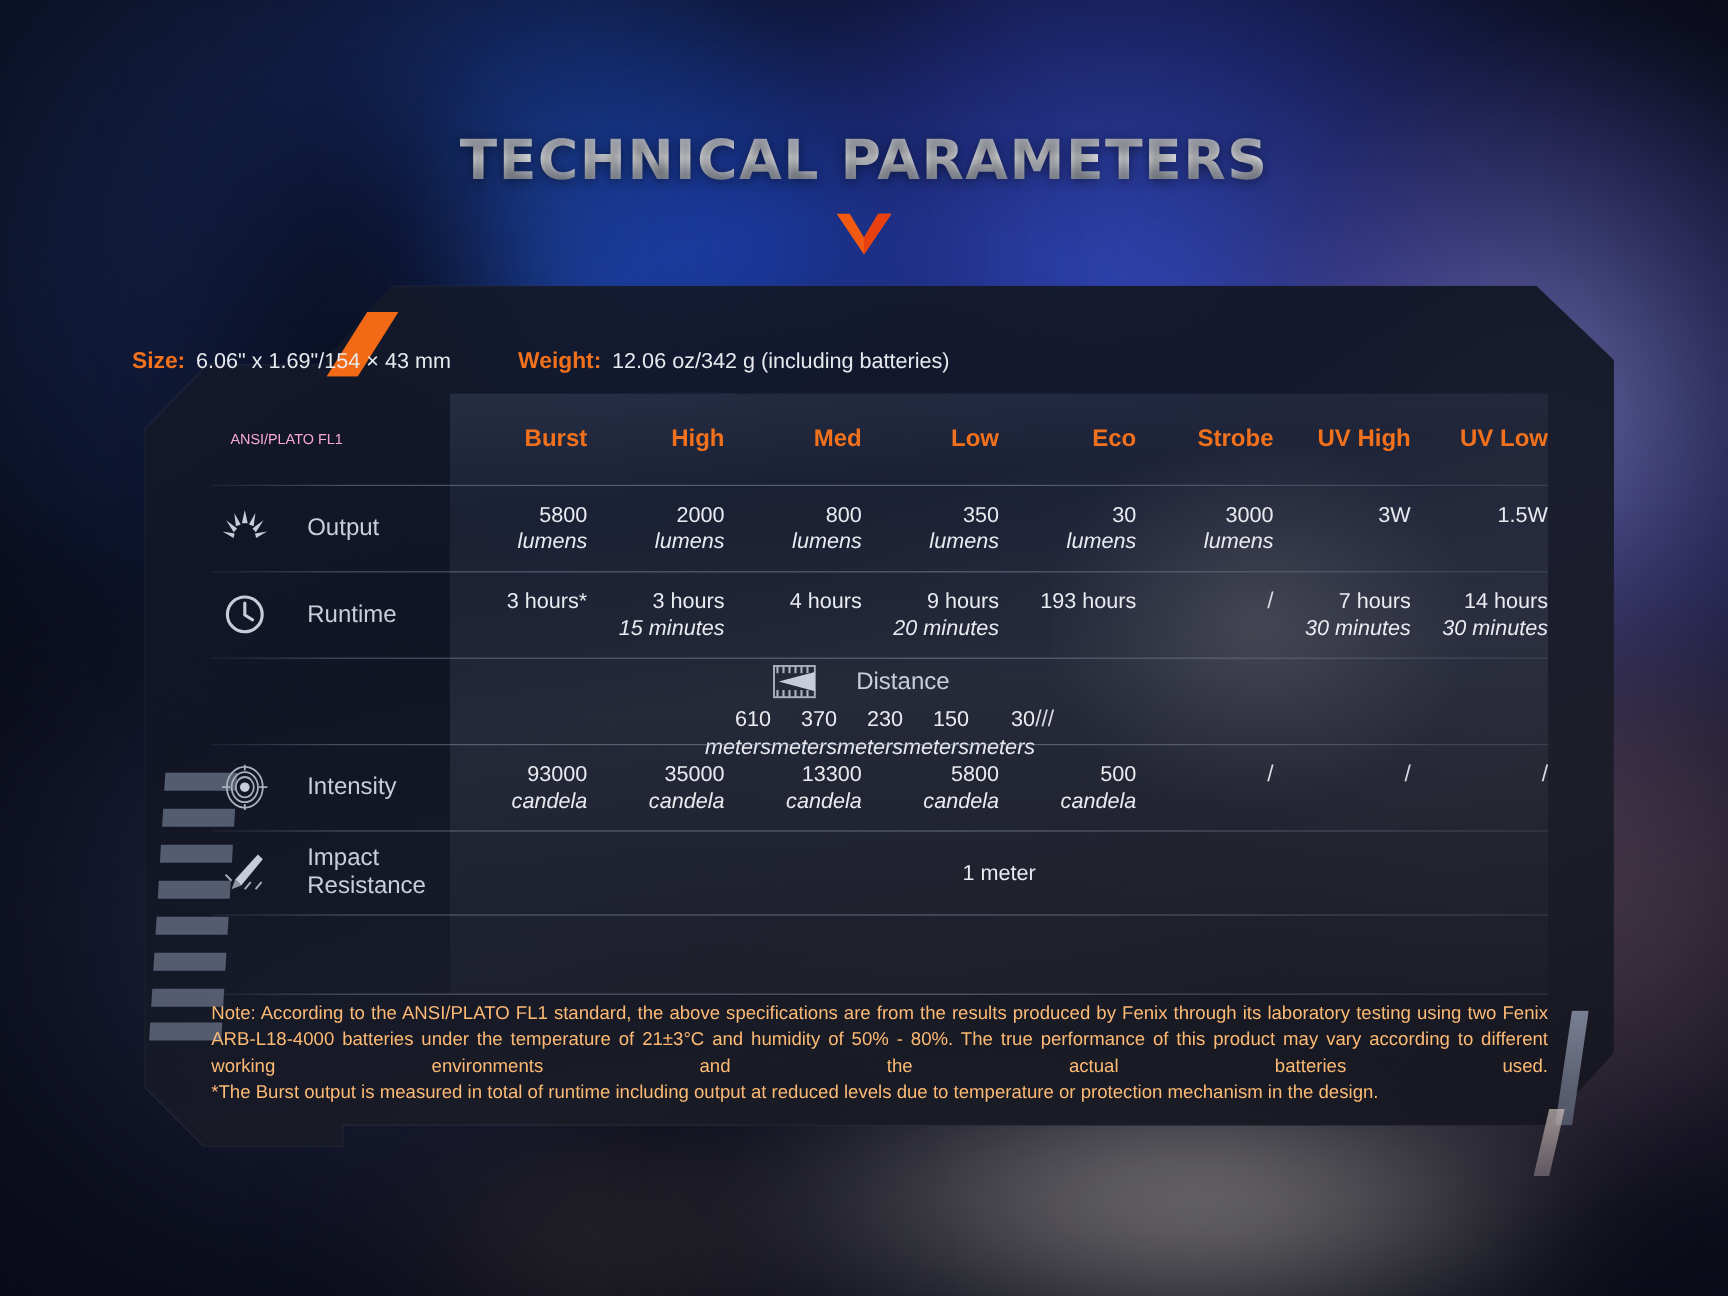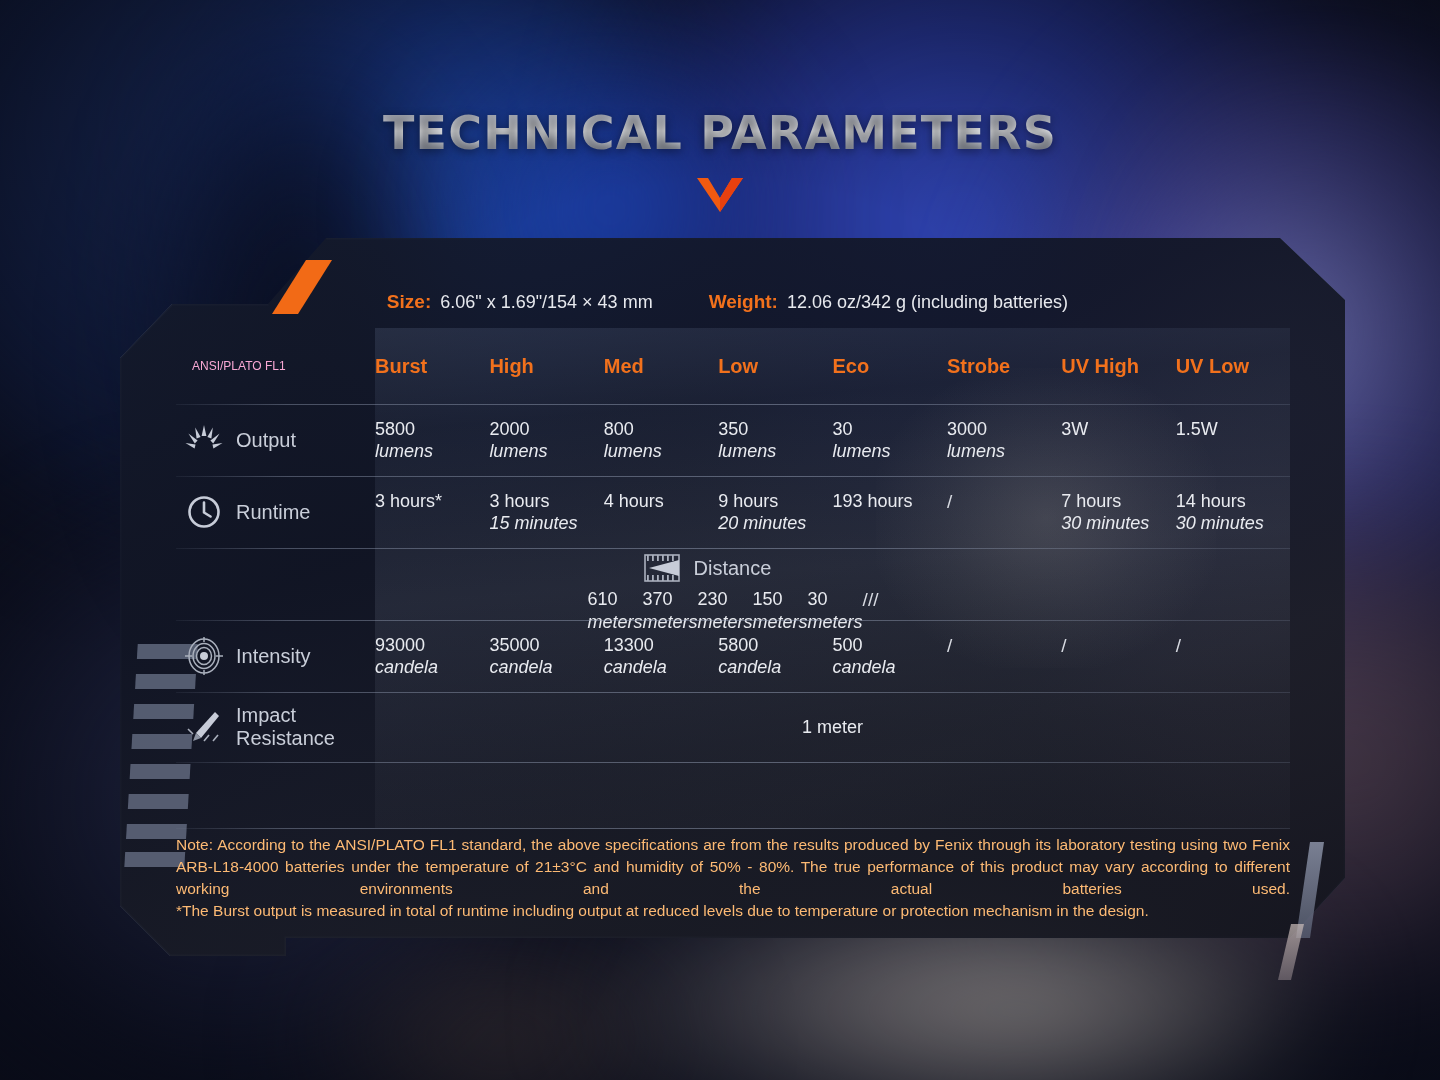--- a/index.html
+++ b/index.html
@@ -98,21 +98,21 @@
   }
   .corner-br2{
     position:absolute; left:1168px; top:686px; width:26px; height:56px;
     background:linear-gradient(180deg,#cdbfbb,#7a7078);
     clip-path:polygon(13px 0px, 26px 0px, 13px 56px, 0px 56px); opacity:.7;
   }
 
   
   #specline{
     position:absolute; left:0; top:40px; width:1235px; height:48px;
-    display:flex; align-items:center; justify-content:center; gap:56px;
+    display:flex; align-items:center; gap:56px;
     font-size:19px;
   }
   .spec-k{ color:#f2711c; font-weight:bold; font-size:19px; }
   .spec-v{ color:#e7e9ee; font-size:18px; }
   .spec-item{ display:flex; align-items:baseline; gap:9px; }
 
   
   #table{
     position:absolute; left:66px; top:90px; width:1114px; height:500px;
   }
@@ -125,25 +125,25 @@
     position:absolute; left:700px; top:40px; width:340px; height:300px;
     background:radial-gradient(ellipse at 50% 50%, rgba(214,206,190,.16) 0%, rgba(180,175,165,.07) 45%, rgba(0,0,0,0) 75%);
     pointer-events:none;
   }
   .row{ position:absolute; left:0; width:1114px; display:flex; align-items:center; }
   .rowline{ position:absolute; left:0; width:1114px; height:1px;
     background:linear-gradient(90deg, rgba(120,130,152,.10) 0%, rgba(140,150,172,.45) 10%, rgba(150,160,182,.50) 55%, rgba(120,130,152,.25) 100%); }
 
   .lab-cell{ width:199px; display:flex; align-items:center; gap:12px; padding-left:8px; }
   .lab-ico{ width:40px; height:40px; flex:0 0 40px; display:flex; align-items:center; justify-content:center; }
-  .lab-txt{ color:#c9ced9; font-size:20px; line-height:1.15; }
+  .lab-txt{ color:#c9ced9; font-size:20px; line-height:1.15;margin-left:20px; }
   .hdr-lab{ color:#f9a8d4; font-weight:normal; font-size:12px; padding-left:8px; }
 
   .cells{ display:flex; flex:1; }
-  .cell{ flex:1; text-align:left; color:#e9ebf0; font-size:18px; line-height:1.25; }
+  .cell{ flex:1; text-align:right; color:#e9ebf0; font-size:18px; line-height:1.25; }
   .cell .l2{ display:block;font-style:italic; }
   .hdr-cell{ color:#f2711c; font-weight:bold; font-size:20px; }
   .slash{ color:#d8dbe2; font-size:19px; }
   .wide-cell{ flex:1; text-align:center; color:#e9ebf0; font-size:18px; }
 
   
   #note{
     position:absolute; left:66px; top:596px; width:1114px;
     color:#fdba74; font-size:15.5px; line-height:1.42; text-align:justify;
   }

